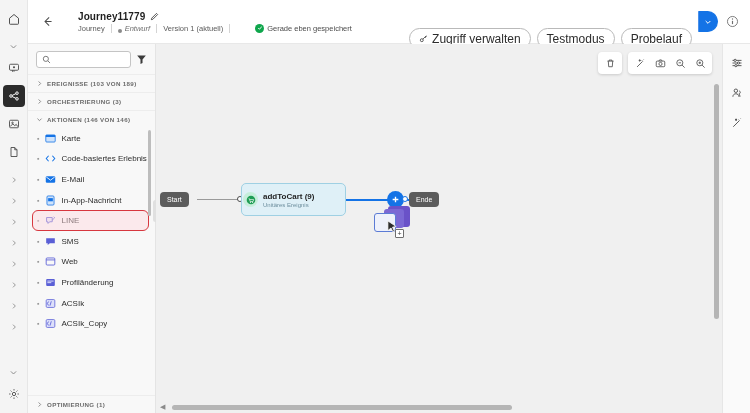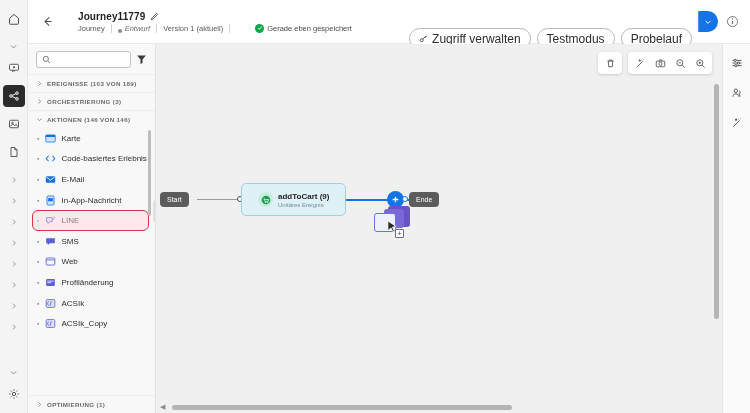--- a/index.html
+++ b/index.html
@@ -165,21 +165,21 @@
   .port {
     position: absolute; width: 6px; height: 6px; border-radius: 50%;
     background: #fff; border: 1.6px solid #4b4b4b; top: 152px;
   }
   .port-blue { border-color: #1473e6; background: #fff; }
   .edge { position: absolute; height: 1.2px; background: #9a9a9a; top: 155px; }
   .edge-blue { background: #1473e6; height: 1.6px; }
   .event-node {
     position: absolute; left: 85px; top: 139px; width: 105px; height: 33px;
     background: #dff0f7; border: 1px solid #9fd0e3; border-radius: 5px;
-    display: flex; align-items: center; gap: 5px; padding: 0 16px; cursor: pointer;
+    display: flex; align-items: center; gap: 5px; padding: 0 1px; cursor: pointer;
   }
   .event-ico {
     width: 15px; height: 15px; border-radius: 50%; background: #c6eedb;
     display: flex; align-items: center; justify-content: center; flex: none;
   }
   .event-txt { overflow: hidden; }
   .event-title { font-size: 8px; font-weight: bold; color: #1f1f1f; white-space: nowrap; }
   .event-sub { font-size: 6px; color: #6d8f9e; margin-top: 1px; white-space: nowrap; }
   .plus-node {
     position: absolute; left: 231px; top: 147px; width: 17px; height: 17px;

